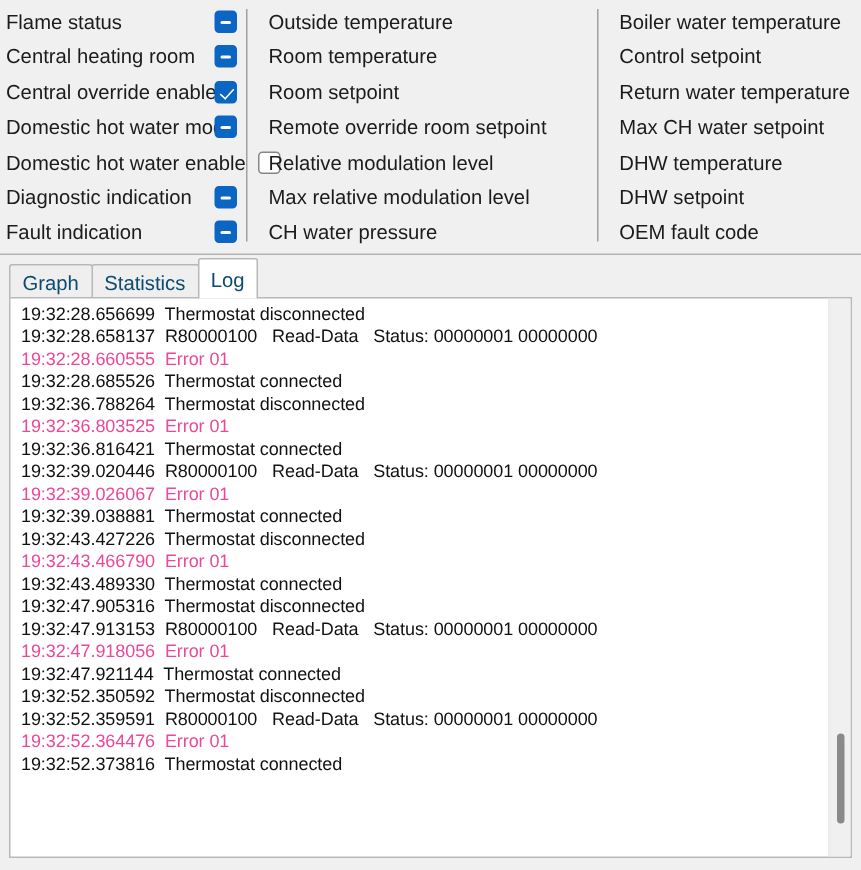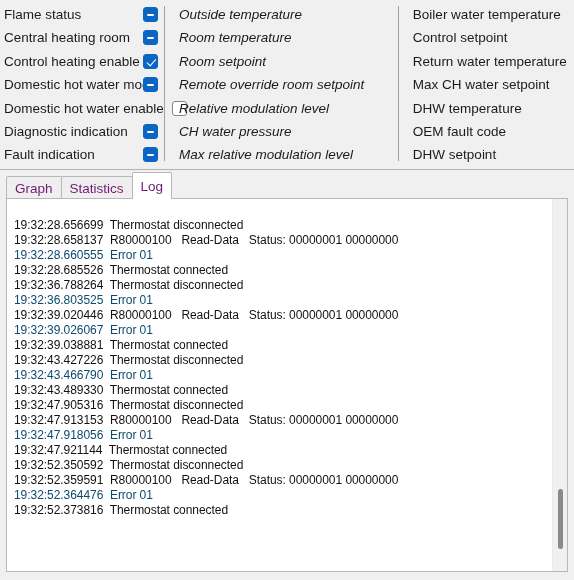--- a/index.html
+++ b/index.html
@@ -45,21 +45,21 @@
   .param-row {
     height: 23.4px;
     display: flex;
     align-items: center;
     padding-left: 6px;
     font-size: 13.5px;
     color: #1b1b1b;
     white-space: nowrap;
   }
   .col-1 .param-row { padding-left: 4px; }
-  .col-2 .param-row { padding-left: 14px; font-style: italic; }
+  .col-2 .param-row { padding-left: 14px; }
   .col-3 .param-row { padding-left: 14px; }
 
   .param-label { line-height: 1; }
 
   
   .col-1 .param-row { position: relative; padding-right: 18px; }
   .cb {
     width: 15px; height: 15px;
     border-radius: 3px;
     flex: 0 0 15px;
@@ -100,21 +100,21 @@
     position: absolute;
     left: 0; top: 171px;
     width: 574px; height: 28px;
     background: #f0f0f0;
     display: flex;
     align-items: flex-end;
     padding-left: 6px;
   }
   .tab {
     font-size: 13.5px;
-    color: #701a75;
+    color: #0c4a6e;
     padding: 4px 8px 4px 8px;
     height: 23px;
     line-height: 15px;
     border: 1px solid #b8b8b8;
     border-bottom: none;
     background: #efefef;
     margin-right: -1px;
     border-radius: 2px 2px 0 0;
     position: relative;
   }
@@ -130,34 +130,34 @@
   .log-outer {
     position: absolute;
     left: 6px; top: 198px;
     width: 562px; height: 374px;
     background: #ffffff;
     border: 1px solid #b8b8b8;
     overflow: hidden;
   }
   .log-list {
     position: absolute;
-    left: 0; top: 19px;
+    left: 0; top: 3px;
     right: 0;
     padding-left: 7px;
   }
   .log-line {
     height: 15px;
     line-height: 15px;
     font-size: 12px;
     color: #111111;
     white-space: pre;
     font-family: "Liberation Sans", sans-serif;
     letter-spacing: -0.05px;
   }
-  .log-line.error { color: #0c4a6e; }
+  .log-line.error { color: #ec4899; }
   .log-ts { }
   .log-msg { }
 
   
   .scrollbar {
     position: absolute;
     right: 0; top: 0;
     width: 15px; height: 100%;
     background: #f0f0f0;
     border-left: 1px solid #eaeaea;
@@ -187,21 +187,21 @@
     <div class="param-col col-1" id="col-flags">
         <div class="param-row">
           <span class="param-label">Flame status</span>
           <span class="cb filled dash fixed"></span>
         </div>
         <div class="param-row">
           <span class="param-label">Central heating room</span>
           <span class="cb filled dash fixed"></span>
         </div>
         <div class="param-row">
-          <span class="param-label">Control heating enable</span>
+          <span class="param-label">Central override enable</span>
           <span class="cb filled check fixed"></span>
         </div>
         <div class="param-row">
           <span class="param-label">Domestic hot water mode</span>
           <span class="cb filled dash fixed"></span>
         </div>
         <div class="param-row">
           <span class="param-label">Domestic hot water enable</span>
           <span class="cb empty"></span>
         </div>
@@ -225,67 +225,68 @@
         <div class="param-row">
           <span class="param-label">Room setpoint</span>
         </div>
         <div class="param-row">
           <span class="param-label">Remote override room setpoint</span>
         </div>
         <div class="param-row">
           <span class="param-label">Relative modulation level</span>
         </div>
         <div class="param-row">
+          <span class="param-label">Max relative modulation level</span>
+        </div>
+        <div class="param-row">
           <span class="param-label">CH water pressure</span>
-        </div>
-        <div class="param-row">
-          <span class="param-label">Max relative modulation level</span>
         </div>
       </div>
     <div class="col-sep"></div>
     <div class="param-col col-3" id="col-boiler">
         <div class="param-row">
           <span class="param-label">Boiler water temperature</span>
         </div>
         <div class="param-row">
           <span class="param-label">Control setpoint</span>
         </div>
         <div class="param-row">
           <span class="param-label">Return water temperature</span>
         </div>
         <div class="param-row">
           <span class="param-label">Max CH water setpoint</span>
         </div>
         <div class="param-row">
           <span class="param-label">DHW temperature</span>
         </div>
         <div class="param-row">
+          <span class="param-label">DHW setpoint</span>
+        </div>
+        <div class="param-row">
           <span class="param-label">OEM fault code</span>
-        </div>
-        <div class="param-row">
-          <span class="param-label">DHW setpoint</span>
         </div>
       </div>
 
   </div>
 
   <div class="tabstrip" id="tabstrip">
       <div class="tab">Graph</div>
       <div class="tab">Statistics</div>
       <div class="tab active">Log</div>
     </div>
 
   <div class="log-outer">
     <div class="log-list" id="log-list">
         <div class="log-line"><span class="log-ts">19:32:28.656699</span>  <span class="log-msg">Thermostat disconnected</span></div>
         <div class="log-line"><span class="log-ts">19:32:28.658137</span>  <span class="log-msg">R80000100   Read-Data   Status: 00000001 00000000</span></div>
         <div class="log-line error"><span class="log-ts">19:32:28.660555</span>  <span class="log-msg">Error 01</span></div>
         <div class="log-line"><span class="log-ts">19:32:28.685526</span>  <span class="log-msg">Thermostat connected</span></div>
         <div class="log-line"><span class="log-ts">19:32:36.788264</span>  <span class="log-msg">Thermostat disconnected</span></div>
         <div class="log-line error"><span class="log-ts">19:32:36.803525</span>  <span class="log-msg">Error 01</span></div>
+        <div class="log-line"><span class="log-ts">19:32:36.816421</span>  <span class="log-msg">Thermostat connected</span></div>
         <div class="log-line"><span class="log-ts">19:32:39.020446</span>  <span class="log-msg">R80000100   Read-Data   Status: 00000001 00000000</span></div>
         <div class="log-line error"><span class="log-ts">19:32:39.026067</span>  <span class="log-msg">Error 01</span></div>
         <div class="log-line"><span class="log-ts">19:32:39.038881</span>  <span class="log-msg">Thermostat connected</span></div>
         <div class="log-line"><span class="log-ts">19:32:43.427226</span>  <span class="log-msg">Thermostat disconnected</span></div>
         <div class="log-line error"><span class="log-ts">19:32:43.466790</span>  <span class="log-msg">Error 01</span></div>
         <div class="log-line"><span class="log-ts">19:32:43.489330</span>  <span class="log-msg">Thermostat connected</span></div>
         <div class="log-line"><span class="log-ts">19:32:47.905316</span>  <span class="log-msg">Thermostat disconnected</span></div>
         <div class="log-line"><span class="log-ts">19:32:47.913153</span>  <span class="log-msg">R80000100   Read-Data   Status: 00000001 00000000</span></div>
         <div class="log-line error"><span class="log-ts">19:32:47.918056</span>  <span class="log-msg">Error 01</span></div>
         <div class="log-line"><span class="log-ts">19:32:47.921144</span>  <span class="log-msg">Thermostat connected</span></div>

